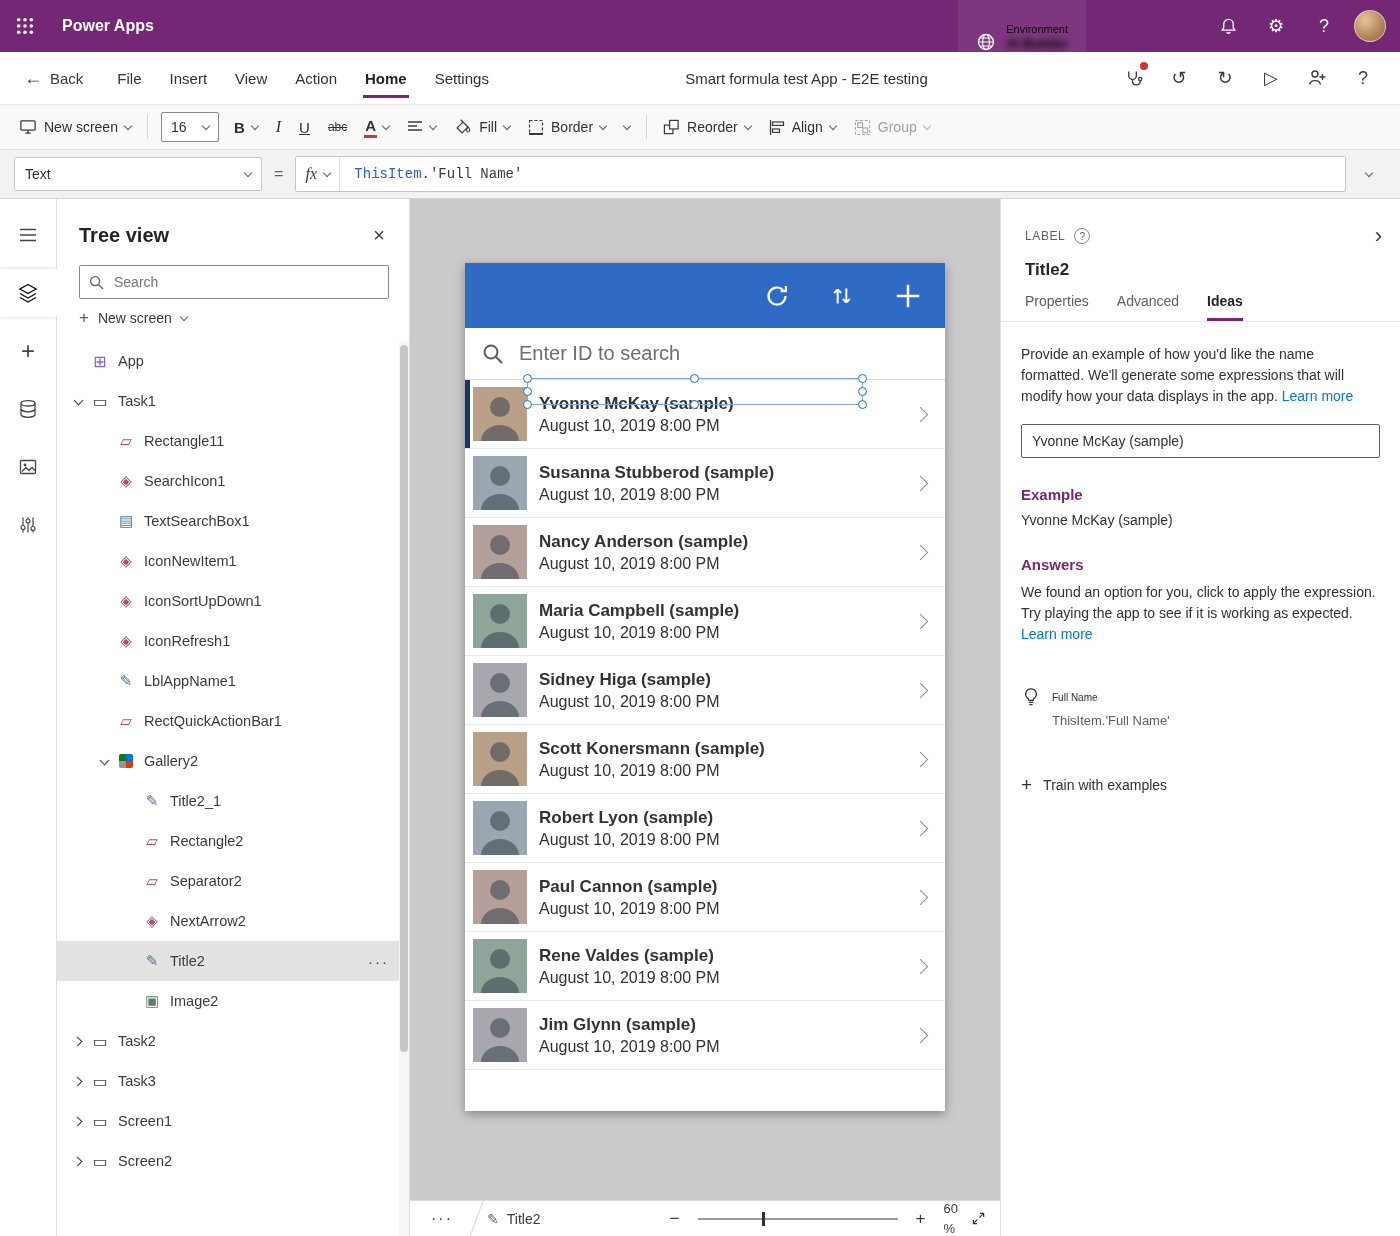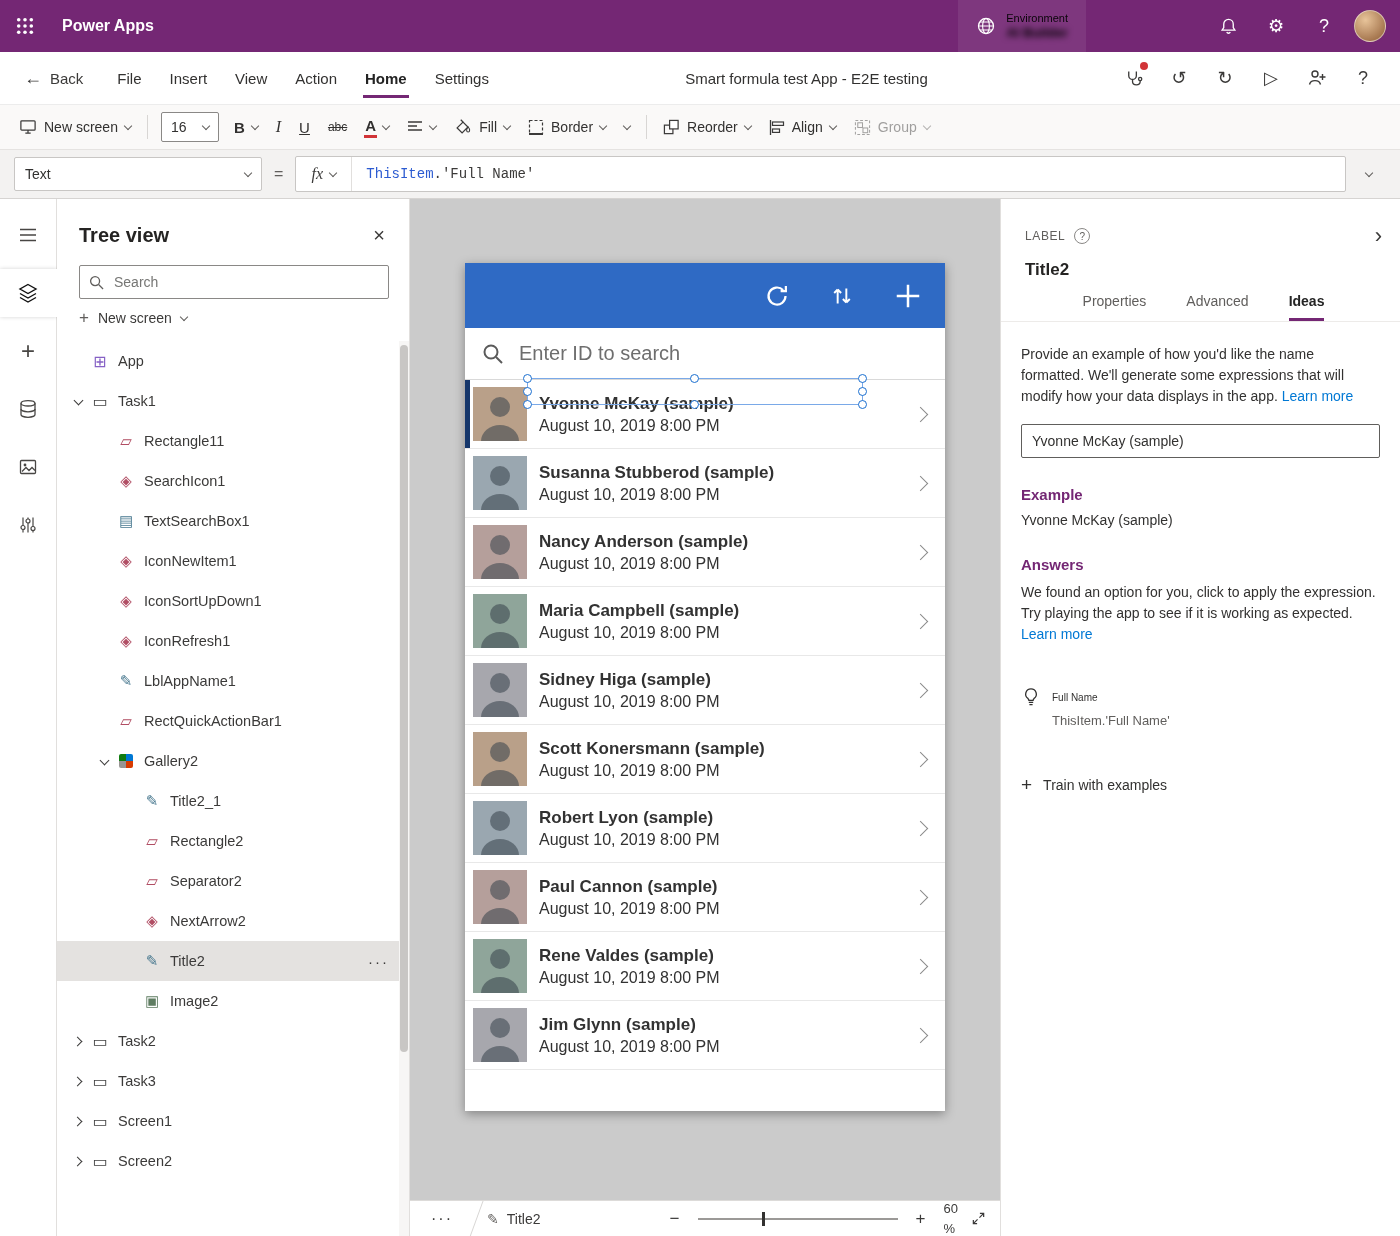--- a/index.html
+++ b/index.html
@@ -5,21 +5,21 @@
   * { box-sizing: border-box; }
   html,body { margin:0; padding:0; width:1400px; height:1236px; overflow:hidden;
     font-family:"Liberation Sans", sans-serif; background:#fff; }
   button { font-family:inherit; background:none; border:none; padding:0; cursor:pointer; }
   input { font-family:inherit; outline:none; }
 
   
   .top-bar { height:52px; background:#742774; display:flex; align-items:center; color:#fff; }
   .waffle { width:50px; height:52px; display:flex; align-items:center; justify-content:center; }
   .brand { font-size:16px; font-weight:700; margin-left:12px; white-space:nowrap; }
-  .env { margin-left:auto; margin-right:118px; height:52px; display:flex; align-items:center; gap:10px;
+  .env { margin-left:auto; margin-right:118px; height:52px; display:flex; align-items:flex-end; gap:10px;
     padding:0 18px; background:rgba(255,255,255,.08); }
   .env-label { font-size:11px; opacity:.92; line-height:1.2; }
   .env-name { font-size:13px; font-weight:600; line-height:1.2; }
   .blurred { filter: blur(3px); }
   .tb-icon { width:48px; height:52px; color:#fff; font-size:18px; display:flex; align-items:center; justify-content:center; }
   .avatar-top { width:32px; height:32px; border-radius:50%; margin:0 14px 0 6px;
     background: radial-gradient(circle at 35% 30%, #e8c49a, #8d5a33); border:1px solid rgba(255,255,255,.5); }
 
   
   .menu-bar { height:53px; background:#fff; border-bottom:1px solid #ececec; display:flex; align-items:center; padding:0 14px; }
@@ -50,21 +50,21 @@
   .color-a { position:relative; font-size:15px; font-weight:600; padding-bottom:4px; }
   .color-a::after { content:""; position:absolute; left:-1px; right:-1px; bottom:0; height:3px; background:#d13438; }
   .disabled { opacity:.45; pointer-events:none; }
 
   
   .formula-bar { height:49px; background:#f3f2f1; border-bottom:1px solid #d6d4d2; display:flex; align-items:center; padding:0 14px;justify-content:center; }
   .prop-select { width:248px; height:34px; background:#fff; border:1px solid #c8c6c4; border-radius:2px;
     display:flex; align-items:center; justify-content:space-between; padding:0 10px; font-size:14px; color:#323130; }
   .equals { margin:0 12px; font-size:16px; color:#605e5c; }
   .formula-input { flex:1; height:36px; background:#fff; border:1px solid #c8c6c4; border-radius:2px; display:flex; align-items:stretch; }
-  .fx-cell { width:56px; border-right:1px solid #e1dfdd; display:flex; align-items:center; justify-content:center; gap:7px; }
+  .fx-cell { width:44px; border-right:1px solid #e1dfdd; display:flex; align-items:center; justify-content:center; gap:7px; }
   .fx { font-style:italic; font-family:"Liberation Serif", serif; font-size:16px; color:#3b3a39; }
   .formula-text { display:flex; align-items:center; padding:0 14px; font-family:"Liberation Mono", monospace; font-size:14px; }
   .f-ident { color:#2c5bd1; }
   .f-rest { color:#3b3a39; }
   .fb-expand { width:34px; height:36px; display:flex; align-items:center; justify-content:center; margin-left:6px; }
 
   
   .workspace { display:flex; height:1037px; }
 
   
@@ -157,21 +157,21 @@
 
   
   .right-panel { width:400px; min-width:400px; background:#fff; border-left:1px solid #e1dfdd; }
   .rp-head { padding:26px 18px 0 24px; }
   .rp-row1 { display:flex; align-items:center; }
   .rp-label { font-size:12px; color:#605e5c; letter-spacing:.6px; }
   .rp-help { width:16px; height:16px; border:1px solid #8a8886; border-radius:50%; font-size:10px;
     display:flex; align-items:center; justify-content:center; color:#605e5c; margin-left:9px; }
   .rp-collapse { margin-left:auto; font-size:22px; color:#3b3a39; line-height:1; }
   .rp-title { font-size:17px; font-weight:700; color:#252423; margin-top:13px; }
-  .rp-tabs { display:flex; gap:40px; margin-top:13px;justify-content:center; }
+  .rp-tabs { display:flex; gap:28px; margin-top:13px; }
   .rp-tab { font-size:14px; color:#605e5c; padding-bottom:9px; border-bottom:3px solid transparent; }
   .rp-tab.active { color:#242424; font-weight:700; border-bottom-color:#742774; }
   .rp-divider { height:1px; background:#edebe9; }
   .rp-body { padding:22px 20px 0 20px; }
   .rp-intro, .rp-answers-text { font-size:14px; color:#323130; line-height:1.5; margin:0; }
   .link { color:#0078d4; cursor:pointer; }
   .rp-input { margin-top:17px; width:100%; height:34px; border:1px solid #605e5c; border-radius:2px; padding:0 10px; font-size:14px; color:#323130; }
   .rp-h { color:#742774; font-size:15px; font-weight:700; margin-top:28px; }
   .rp-example-val { font-size:14px; color:#323130; margin-top:9px; }
   .rp-answers-text { margin-top:9px; }

